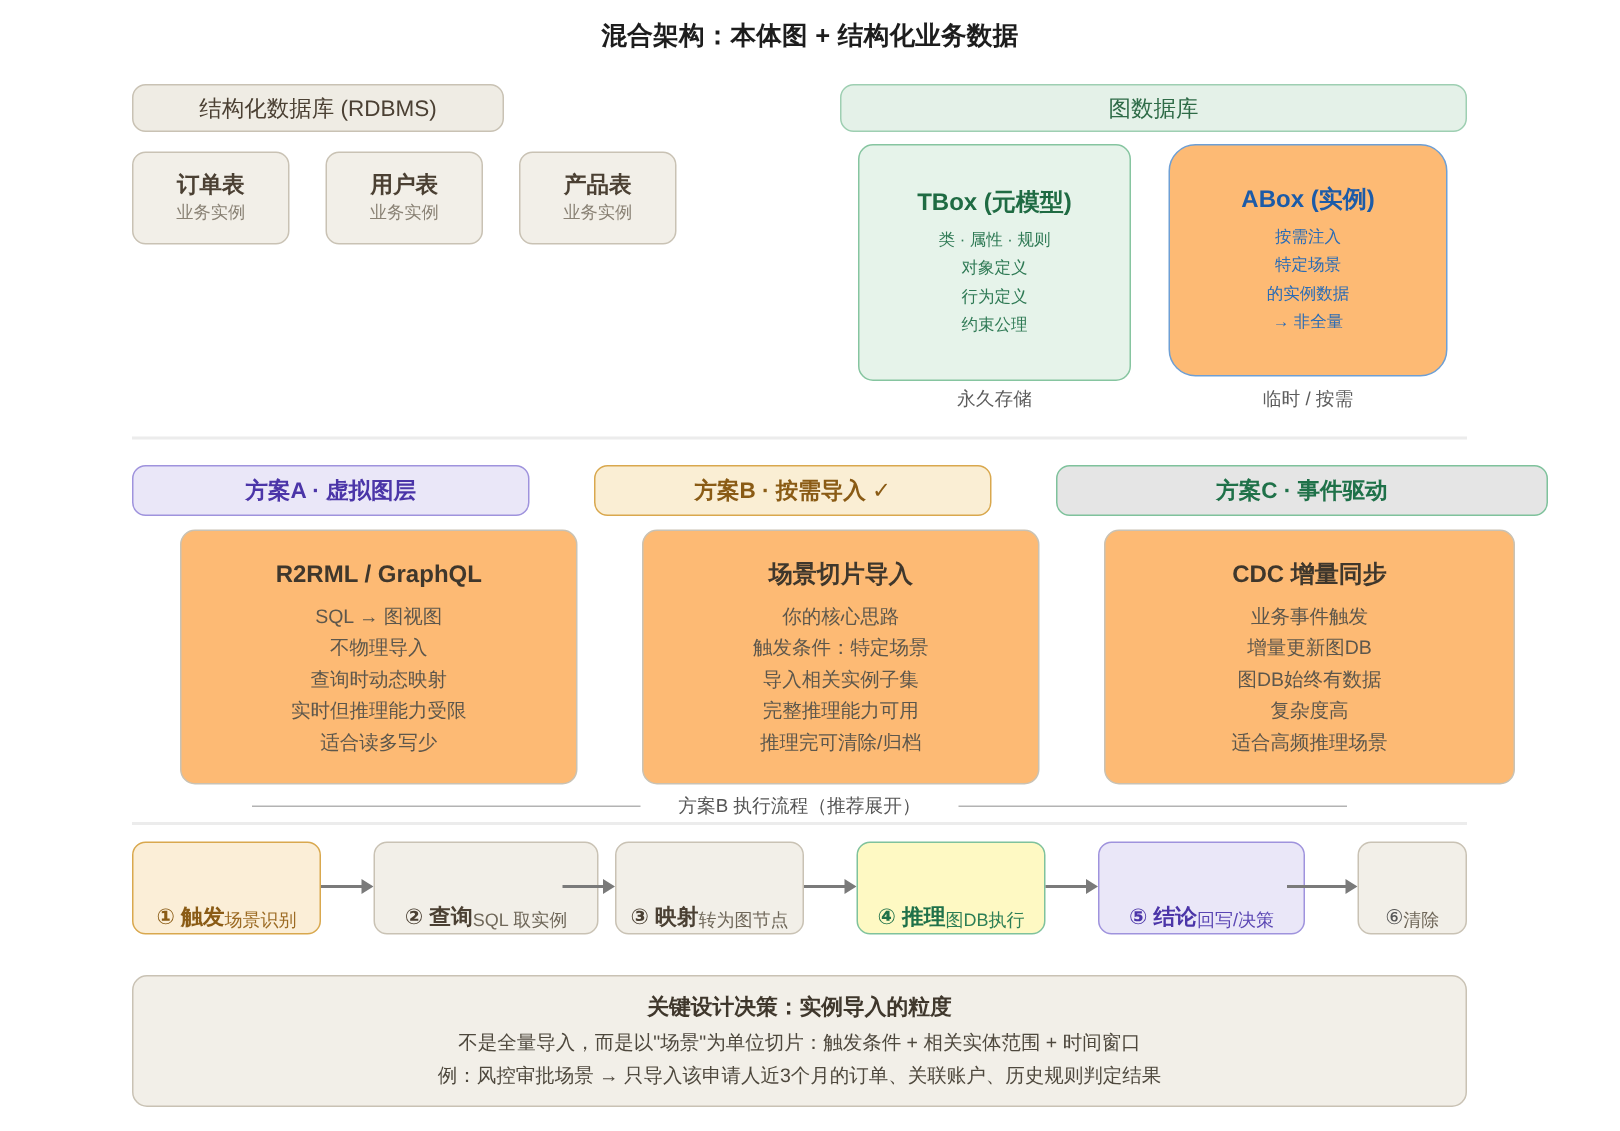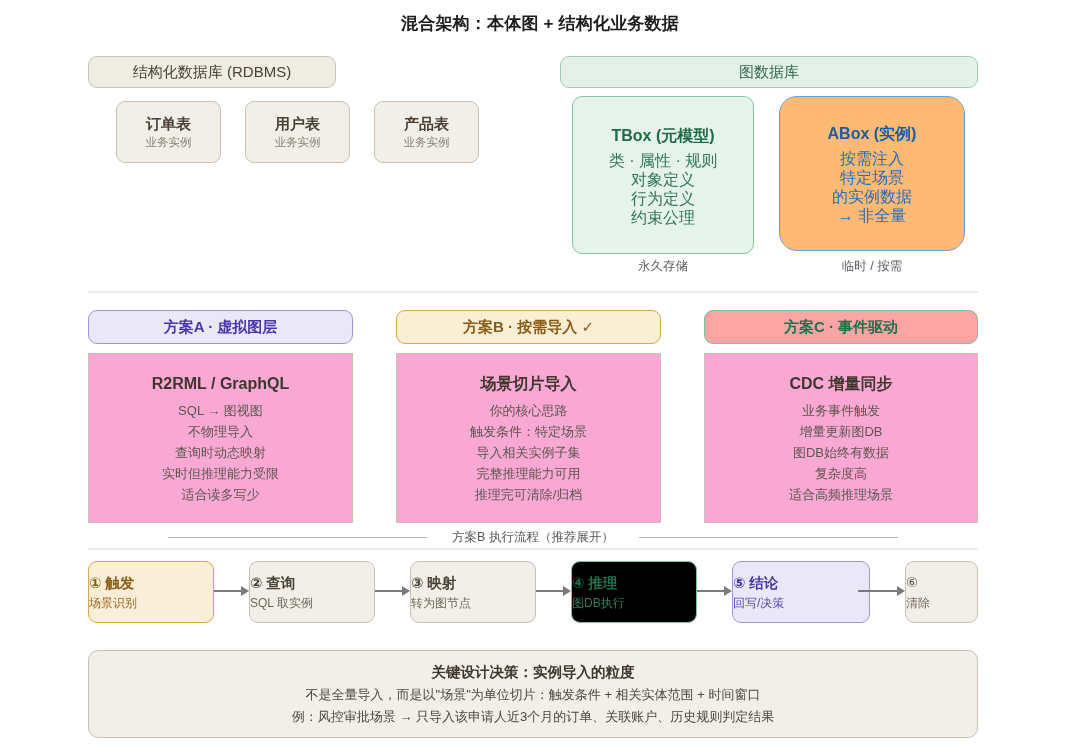--- a/index.html
+++ b/index.html
@@ -29,40 +29,40 @@
   }
   .hdr{
     position:absolute;box-sizing:border-box;
     border-radius:9px;border:1px solid #c9c2b4;background:#efece4;
     display:flex;align-items:center;justify-content:center;
     font-size:15px;font-weight:normal;color:#4b4033;
   }
 
   
   #rdbms-header{left:88px;top:56px;width:248px;height:32px;}
-  .tbl{width:105px;height:62px;top:101px;margin-left:28px;}
+  .tbl{width:105px;height:62px;top:101px;}
   #tbl-0{left:88px;} #tbl-1{left:217px;} #tbl-2{left:346px;}
   .tbl .t1{font-size:15px;font-weight:bold;color:#4b4033;line-height:19px;}
   .tbl .t2{font-size:11.5px;color:#8a8275;line-height:16px;margin-top:1px;}
 
   
   #graphdb-header{
     left:560px;top:56px;width:418px;height:32px;
     background:#e4f1e8;border-color:#9ecfb2;color:#2e6b47;
   }
   #tbox{
     left:572px;top:96px;width:182px;height:158px;
     background:#e6f3ea;border-color:#86c5a0;border-radius:10px;
   }
   #abox{
     left:779px;top:96px;width:186px;height:155px;
     background:#fdba74;border-color:#6e9fd4;border-radius:18px;
   }
   .card-title{font-size:16px;font-weight:bold;line-height:24px;margin-bottom:3px;}
-  .card-line{font-size:16px;line-height:19px;}
+  .card-line{font-size:11px;line-height:19px;}
   #tbox .card-title{color:#1f6b43;}
   #tbox .card-line{color:#2f7a55;}
   #abox .card-title{color:#1c5ba8;}
   #abox .card-line{color:#2b6cb5;}
 
   .cap{
     position:absolute;font-size:12.5px;color:#5c5c5c;text-align:center;
     top:258px;
   }
   #cap-tbox{left:572px;width:182px;}
@@ -85,47 +85,47 @@
 
   
   .opt-hdr{
     position:absolute;box-sizing:border-box;height:34px;top:310px;
     border-radius:9px;border:1px solid #c9c2b4;
     display:flex;align-items:center;justify-content:center;
     font-size:15px;font-weight:bold;
   }
   #opt-hdr-0{left:88px;width:265px;background:#eae7f8;border-color:#9f93dd;color:#4b35a8;}
   #opt-hdr-1{left:396px;width:265px;background:#faeed4;border-color:#d9a84e;color:#8a5b15;}
-  #opt-hdr-2{left:704px;width:274px;background:#fca5a5;border-color:#7fc29c;color:#1f7149;}
+  #opt-hdr-2{left:704px;width:328px;background:#e5e5e5;border-color:#7fc29c;color:#1f7149;}
 
   .opt-body{
     position:absolute;box-sizing:border-box;top:353px;height:170px;
-    border-radius:0;border:1px solid #c9c2b4;background:#f9a8d4;
-    display:flex;flex-direction:column;align-items:center;justify-content:center;
+    border-radius:10px;border:1px solid #c9c2b4;background:#fdba74;
+    display:flex;flex-direction:column;align-items:center;justify-content:center;margin-left:32px;
   }
   #opt-body-0{left:88px;width:265px;}
   #opt-body-1{left:396px;width:265px;}
   #opt-body-2{left:704px;width:274px;}
   .opt-body .ob-title{font-size:16px;font-weight:bold;color:#3f372c;line-height:24px;margin-bottom:4px;}
   .opt-body .ob-line{font-size:13px;color:#5d574c;line-height:21px;}
 
   
   .flow{position:absolute;left:88px;top:561px;width:890px;height:62px;}
   .step{
     position:absolute;box-sizing:border-box;top:0;height:62px;
     border-radius:9px;border:1px solid #c9c2b4;background:#f2efe8;
-    display:flex;flex-direction:column;align-items:flex-start;justify-content:center;
+    display:flex;flex-direction:row;align-items:flex-end;justify-content:center;
   }
   .step .s1{font-size:14.5px;font-weight:bold;color:#4b4033;line-height:20px;}
   .step .s2{font-size:12px;color:#6f6759;line-height:18px;margin-top:1px;}
   #step-0{left:0px;width:126px;background:#fbeed7;border-color:#d9a84e;}
   #step-0 .s1{color:#8a5b15;} #step-0 .s2{color:#9c6b24;}
-  #step-1{left:161px;width:126px;}
+  #step-1{left:161px;width:150px;}
   #step-2{left:322px;width:126px;}
-  #step-3{left:483px;width:126px;background:#000000;border-color:#7fc29c;}
+  #step-3{left:483px;width:126px;background:#fef9c3;border-color:#7fc29c;}
   #step-3 .s1{color:#1f7149;} #step-3 .s2{color:#2d7f56;}
   #step-4{left:644px;width:138px;background:#eae7f8;border-color:#9f93dd;}
   #step-4 .s1{color:#4b35a8;} #step-4 .s2{color:#5a46b3;}
   #step-5{left:817px;width:73px;}
   #step-5 .s1{font-weight:normal;font-size:13.5px;color:#555;}
   .arrow{
     position:absolute;top:24px;height:12px;width:35px;
     display:flex;align-items:center;
   }
   .arrow .line{height:1.6px;background:#7a7a7a;flex:1;}

